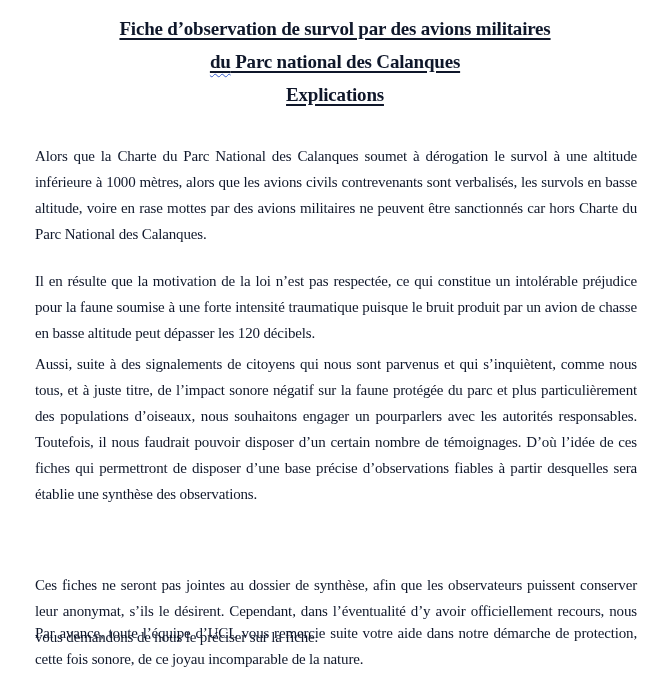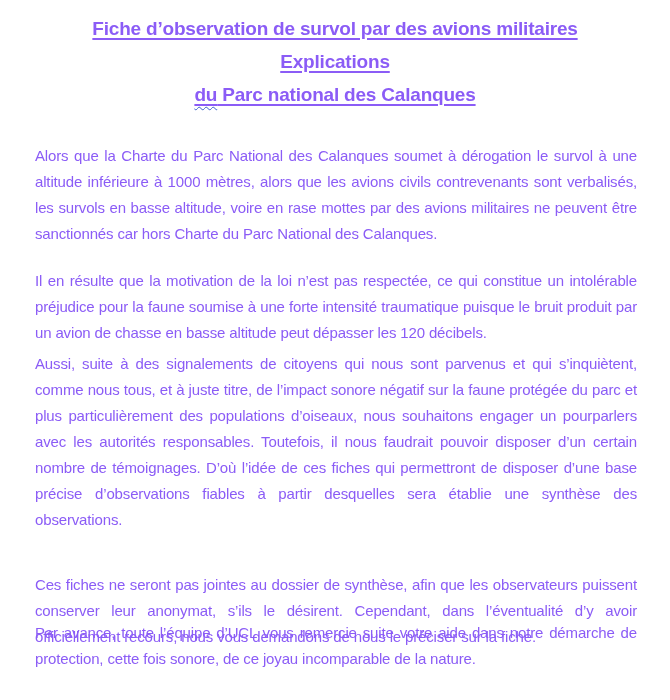--- a/index.html
+++ b/index.html
@@ -1,20 +1,20 @@
 <!DOCTYPE html>
 <html><head>
 <meta charset="utf-8">
 <style>
   html, body { margin: 0; padding: 0; background: #ffffff; }
   body { width: 670px; height: 700px; overflow: hidden; position: relative; }
   .page {
     position: absolute; left: 0; top: 0; width: 670px; height: 700px;
-    font-family: Liberation Sans, sans-serif;
-    color: #8b5cf6;
+    font-family: Liberation Serif, serif;
+    color: #0f172a;
   }
   .title-block { position: absolute; left: 0; top: 12px; width: 670px; text-align: center; }
   .title-line {
     font-weight: bold; font-size: 19px; line-height: 33px;
     text-decoration: underline; text-decoration-thickness: 1.5px; text-underline-offset: 3px;
     letter-spacing: -0.2px;
   }
   .squiggle {
     text-decoration: underline wavy #3a5fcd;
     text-decoration-thickness: 1px; text-underline-offset: 5px;
@@ -29,22 +29,22 @@
   .p3 { top: 351px; }
   .p4 { top: 572px; }
   .p5 { top: 620px; }
 </style>
 </head>
 <body>
 
 <div class="page">
   <div class="title-block">
     <div class="title-line">Fiche d’observation de survol par des avions militaires</div>
+    <div class="title-line"><span class="squiggle">du</span><span> Parc national des Calanques</span></div>
     <div class="title-line">Explications</div>
-    <div class="title-line"><span class="squiggle">du</span><span> Parc national des Calanques</span></div>
   </div>
 
   <p class="para p1" style="margin:0">Alors que la Charte du Parc National des Calanques soumet à dérogation le survol à une altitude inférieure à 1000 mètres, alors que les avions civils contrevenants sont verbalisés, les survols en basse altitude, voire en rase mottes par des avions militaires ne peuvent être sanctionnés car hors Charte du Parc National des Calanques.</p>
   <p class="para p2" style="margin:0">Il en résulte que la motivation de la loi n’est pas respectée, ce qui constitue un intolérable préjudice pour la faune soumise à une forte intensité traumatique puisque le bruit produit par un avion de chasse en basse altitude peut dépasser les 120 décibels.</p>
   <p class="para p3" style="margin:0">Aussi, suite à des signalements de citoyens qui nous sont parvenus et qui s’inquiètent, comme nous tous, et à juste titre, de l’impact sonore négatif sur la faune protégée du parc et plus particulièrement des populations d’oiseaux, nous souhaitons engager un pourparlers avec les autorités responsables. Toutefois, il nous faudrait pouvoir disposer d’un certain nombre de témoignages. D’où l’idée de ces fiches qui permettront de disposer d’une base précise d’observations fiables à partir desquelles sera établie une synthèse des observations.</p>
   <p class="para p4" style="margin:0">Ces fiches ne seront pas jointes au dossier de synthèse, afin que les observateurs puissent conserver leur anonymat, s’ils le désirent. Cependant, dans l’éventualité d’y avoir officiellement recours, nous vous demandons de nous le préciser sur la fiche.</p>
   <p class="para p5" style="margin:0">Par avance, toute l’équipe d’UCL vous remercie suite votre aide dans notre démarche de protection, cette fois sonore, de ce joyau incomparable de la nature.</p>
 </div>
 
 </body></html>

